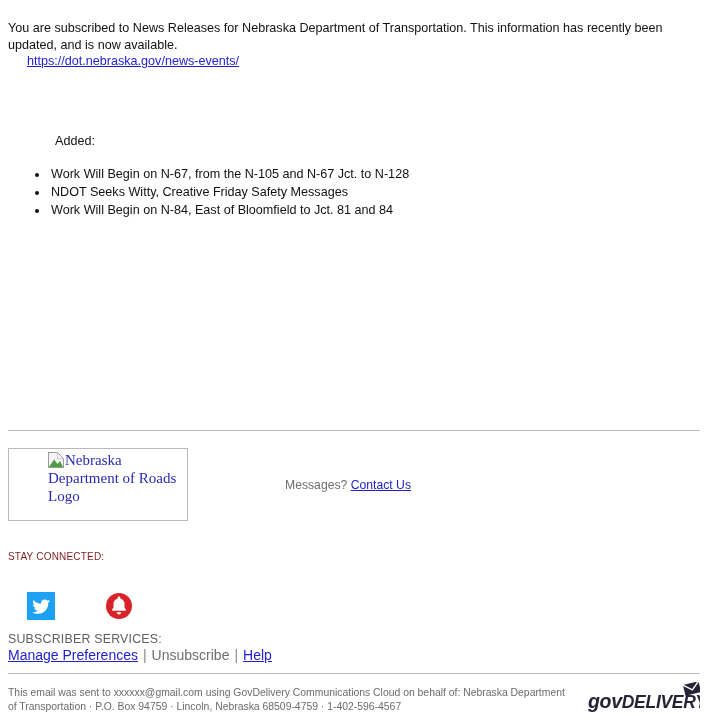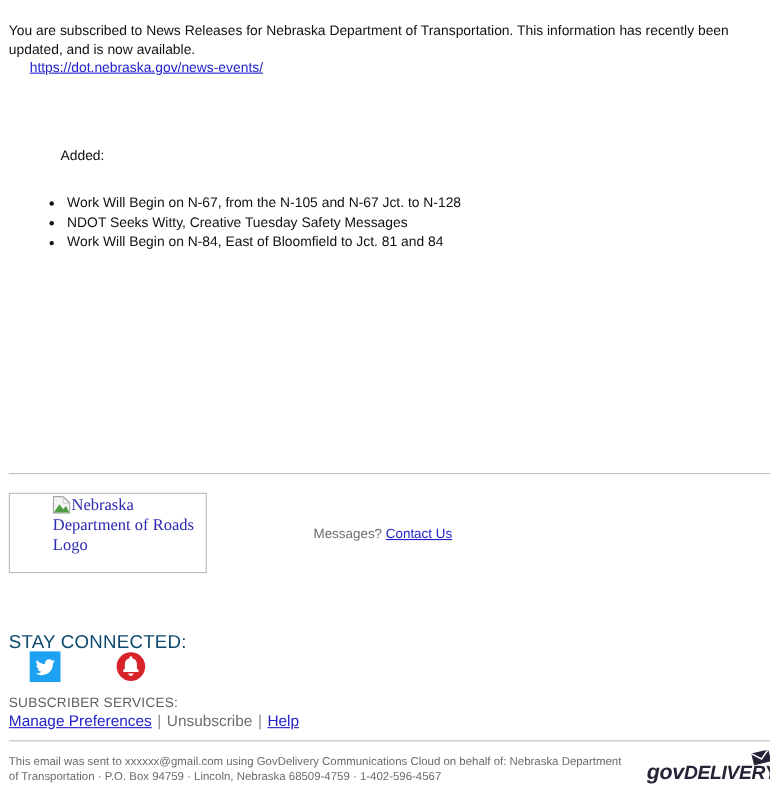--- a/index.html
+++ b/index.html
@@ -45,21 +45,21 @@
     left: 8px;
     top: 134px;
     font-size: 12.6px;
     color: #111111;
     margin-left: 47px;
   }
   ul.added-list {
     position: absolute;
     left: 8px;
     top: 165px;
-    margin: 10px;
+    margin: 0;
     padding: 0 0 0 41px;
     list-style: disc;
     font-size: 12.6px;
     line-height: 18.2px;
     color: #111111;
   }
   ul.added-list li {
     padding-left: 2px;
   }
 
@@ -112,23 +112,23 @@
   }
   .questions a {
     color: #2222cc;
     text-decoration: underline;
   }
 
   
   .stay-label {
     position: absolute;
     left: 8px;
-    top: 574px;
-    font-size: 17px;
-    color: #0c4a6e;
+    top: 551px;
+    font-size: 10px;
+    color: #7f1d1d;
     letter-spacing: 0.2px;
   }
   .social-row {
     position: absolute;
     left: 26px;
     top: 592px;
     display: flex;
     align-items: center;
     gap: 48px;
   }
@@ -192,21 +192,21 @@
 <div class="intro">You are subscribed to News Releases for Nebraska Department of Transportation. This information has recently been updated, and is now available.</div>
 
 <div class="intro-link-wrap">
   <a class="link" href="#">https://dot.nebraska.gov/news-events/</a>
 </div>
 
 <div class="added-label">Added:</div>
 
 <ul class="added-list">
   <li>Work Will Begin on N-67, from the N-105 and N-67 Jct. to N-128</li>
-  <li>NDOT Seeks Witty, Creative Tuesday Safety Messages</li>
+  <li>NDOT Seeks Witty, Creative Friday Safety Messages</li>
   <li>Work Will Begin on N-84, East of Bloomfield to Jct. 81 and 84</li>
 </ul>
 
 <div class="divider divider-top"></div>
 
 <div class="alt-box">
   <div class="alt-inner">
     <span class="broken-img-icon">
       <svg viewBox="0 0 16 16" width="16" height="16" xmlns="http://www.w3.org/2000/svg">
         <rect x="0.5" y="0.5" width="15" height="15" fill="#f3f3f3" stroke="#9a9a9a" stroke-width="1"></rect>

